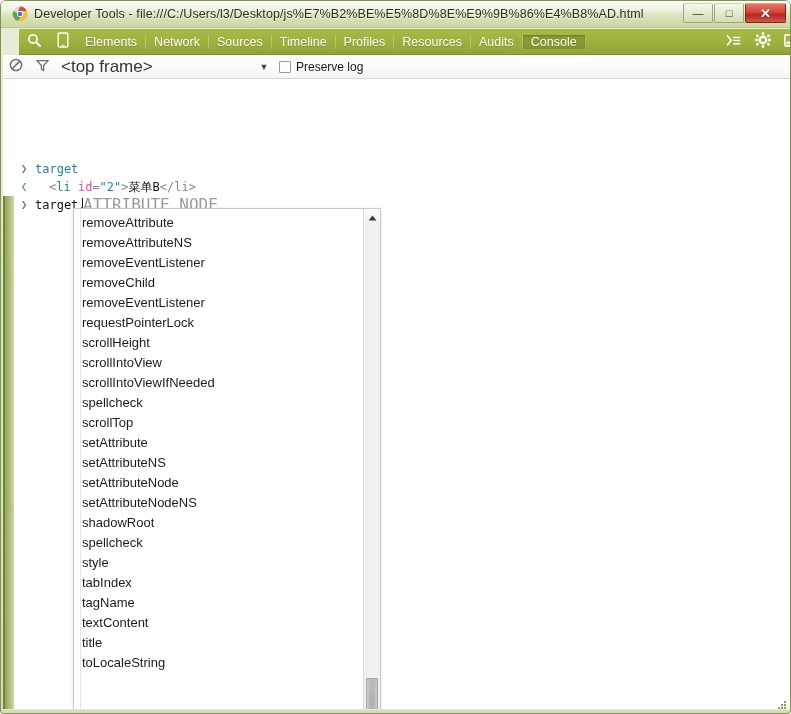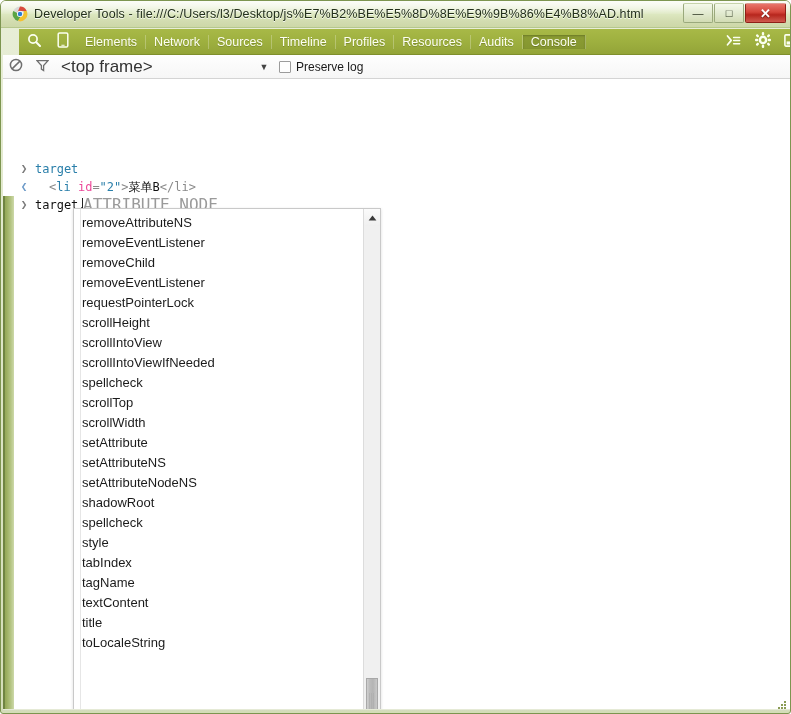--- a/index.html
+++ b/index.html
@@ -515,33 +515,34 @@
 
     <span class="gutter-glyph g-prompt" id="gut-3">❯</span>
     <span class="console-line" id="line-3">target.</span>
     <span id="ghost-text">ATTRIBUTE_NODE</span>
     <span id="caret"></span>
     <span id="prompt-input-underline"></span>
 
     <div id="autocomplete">
       <div id="ac-list-edge"></div>
       <div id="ac-list">
+        <div class="ac-item">removeAttribute</div>
         <div class="ac-item">removeAttributeNS</div>
         <div class="ac-item">removeEventListener</div>
         <div class="ac-item">removeChild</div>
         <div class="ac-item">removeEventListener</div>
         <div class="ac-item">requestPointerLock</div>
         <div class="ac-item">scrollHeight</div>
         <div class="ac-item">scrollIntoView</div>
         <div class="ac-item">scrollIntoViewIfNeeded</div>
         <div class="ac-item">spellcheck</div>
         <div class="ac-item">scrollTop</div>
-        <div class="ac-item">scrollWidth</div>
         <div class="ac-item">setAttribute</div>
         <div class="ac-item">setAttributeNS</div>
+        <div class="ac-item">setAttributeNode</div>
         <div class="ac-item">setAttributeNodeNS</div>
         <div class="ac-item">shadowRoot</div>
         <div class="ac-item">spellcheck</div>
         <div class="ac-item">style</div>
         <div class="ac-item">tabIndex</div>
         <div class="ac-item">tagName</div>
         <div class="ac-item">textContent</div>
         <div class="ac-item">title</div>
         <div class="ac-item">toLocaleString</div>
 

